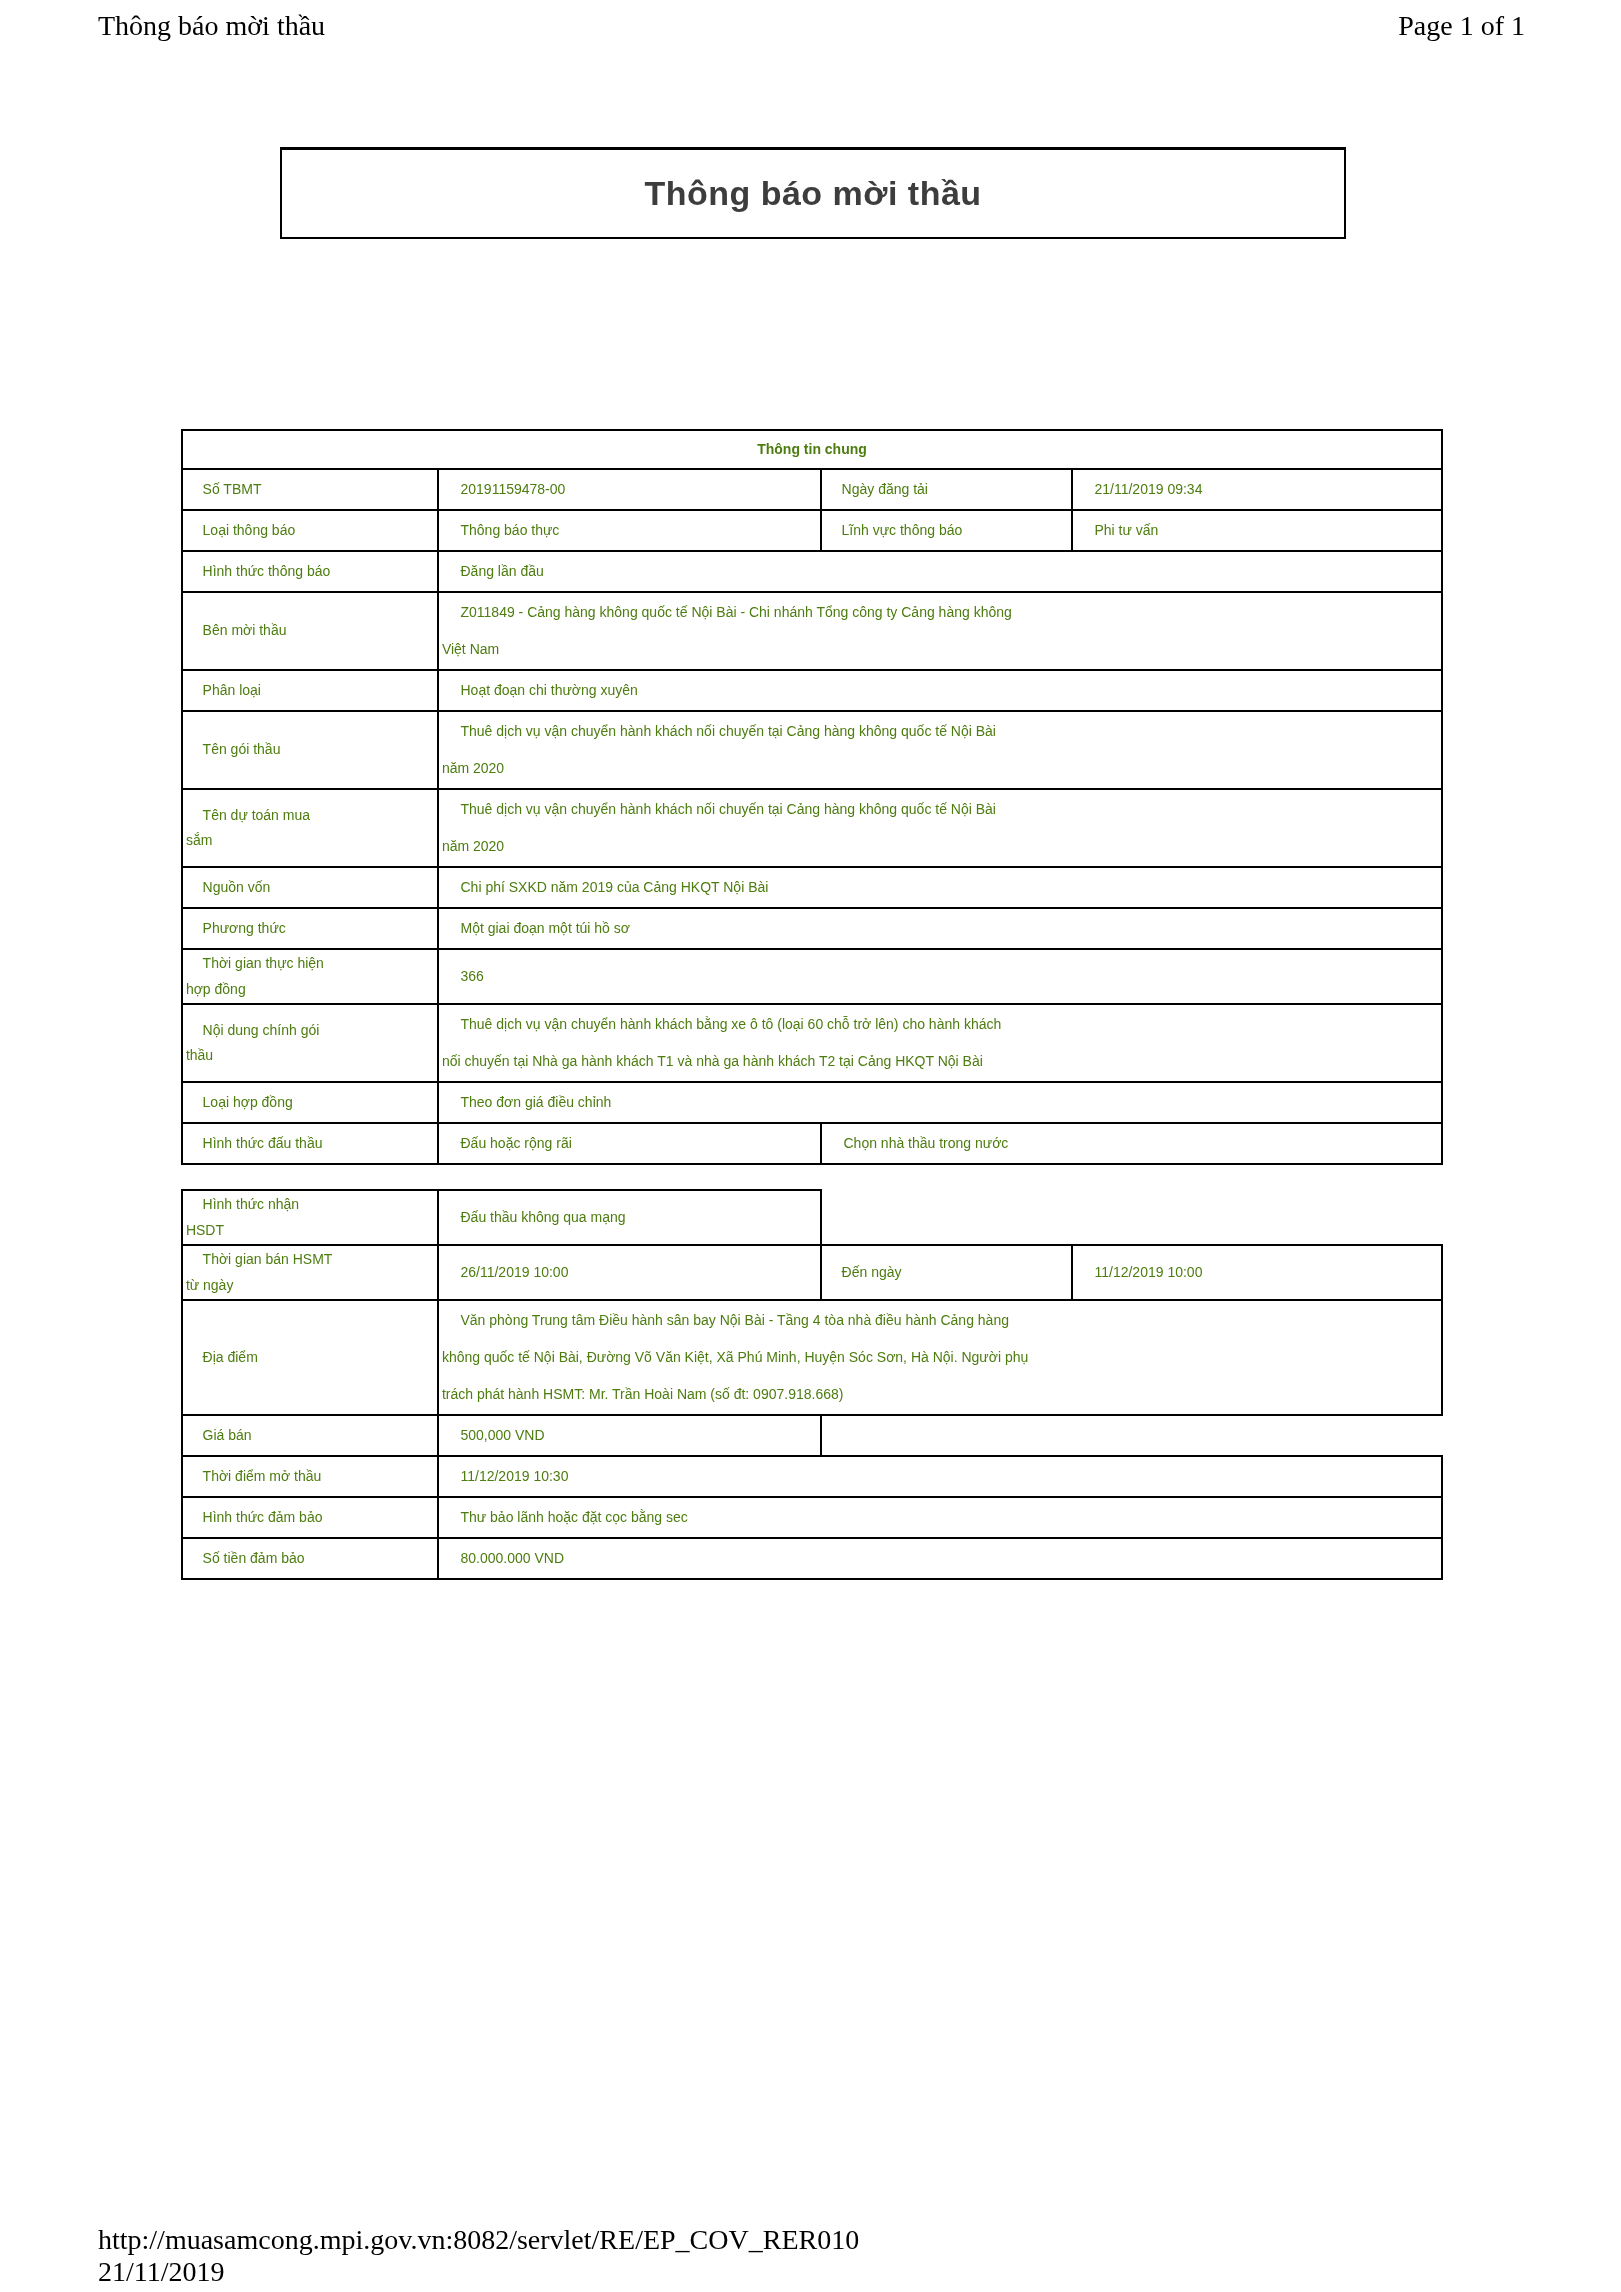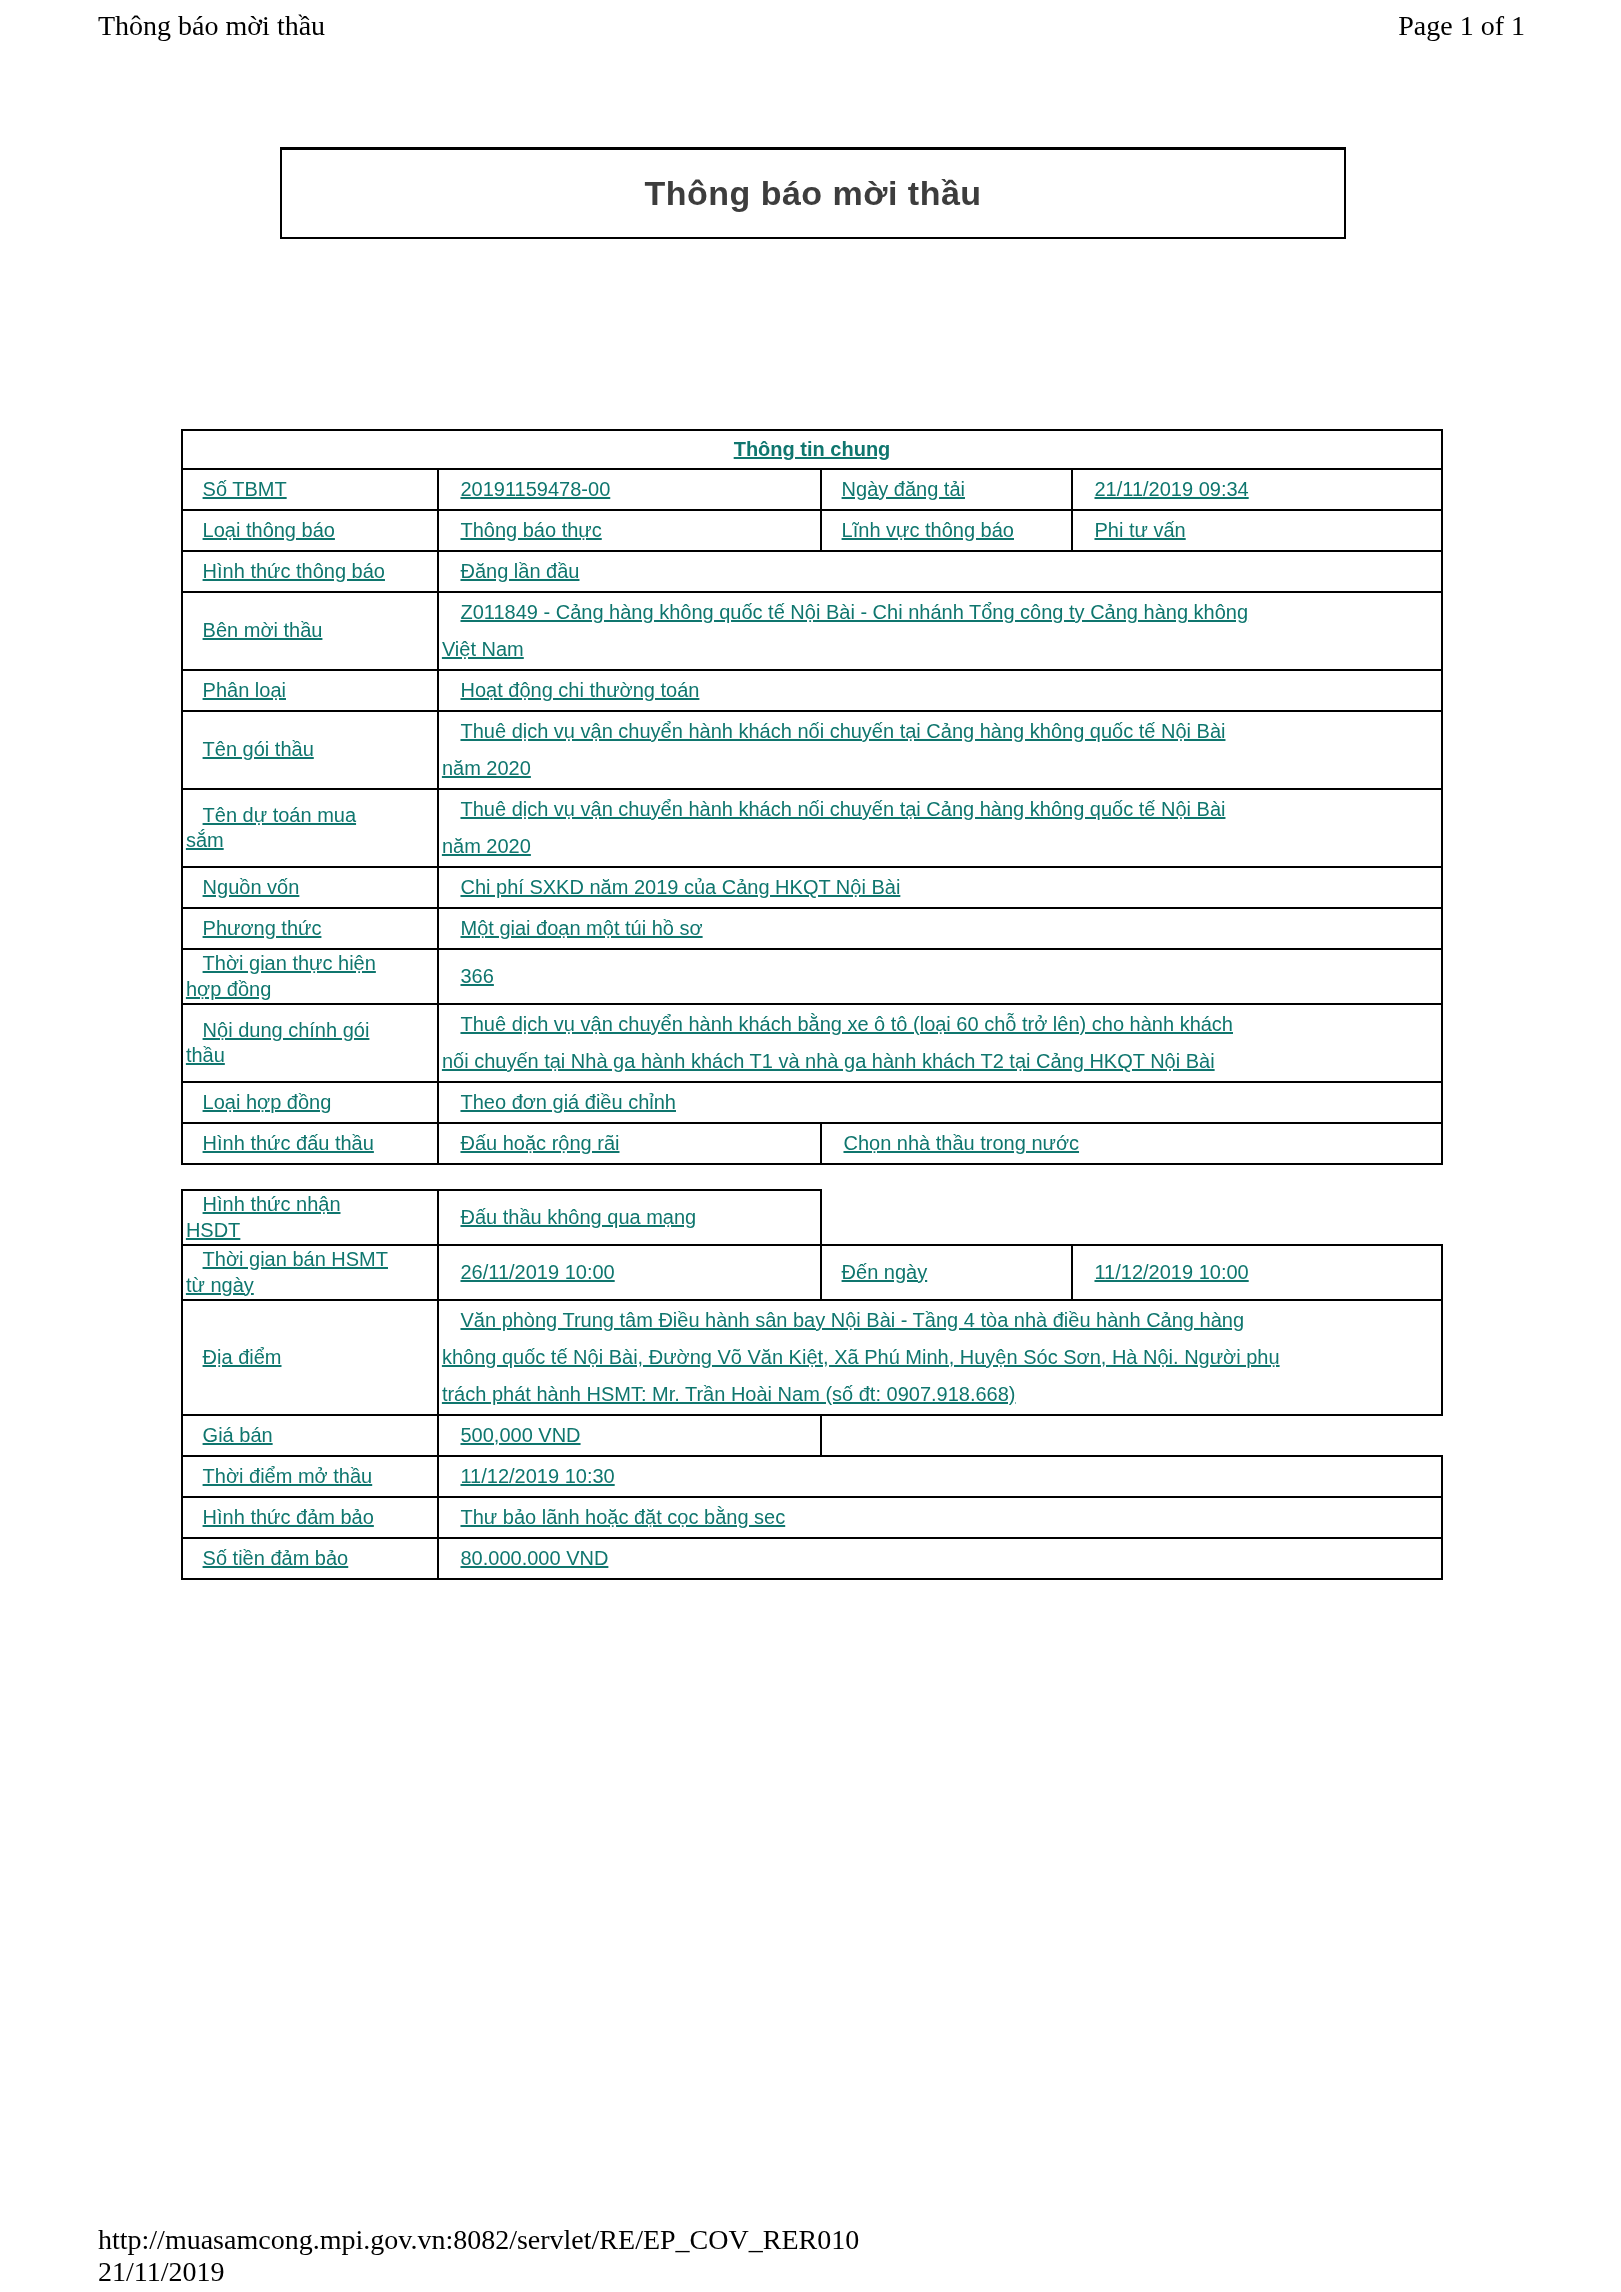--- a/index.html
+++ b/index.html
@@ -43,23 +43,22 @@
     font-weight: bold;
     color: #3d3d3d;
     letter-spacing: 0.5px;
   }
   table.info-table {
     position: absolute;
     left: 181px;
     width: 1259px;
     border-collapse: collapse;
     table-layout: fixed;
-    font-size: 20px;
-    color: #0f766e;
-    text-decoration: underline;
+    font-size: 14px;
+    color: #4d7c0f;
   }
   table.t1 { top: 429px; }
   table.t2 { top: 1189px; }
   td {
     border: 2px solid #000000;
     vertical-align: middle;
     padding: 1px 9.8px 1px 2.9px;
     overflow: hidden;
   }
   td.thead {
@@ -134,21 +133,21 @@
       <td class="lbl">Hình thức thông báo</td>
       <td class="val" colspan="3">Đăng lần đầu</td>
     </tr>
     <tr>
       <td class="lbl">Bên mời thầu</td>
       <td class="val" colspan="3">Z011849 - Cảng hàng không quốc tế Nội Bài - Chi nhánh Tổng công ty Cảng hàng không
 Việt Nam</td>
     </tr>
     <tr>
       <td class="lbl">Phân loại</td>
-      <td class="val" colspan="3">Hoạt động chi thường toán</td>
+      <td class="val" colspan="3">Hoạt đoạn chi thường xuyên</td>
     </tr>
     <tr>
       <td class="lbl">Tên gói thầu</td>
       <td class="val" colspan="3">Thuê dịch vụ vận chuyển hành khách nối chuyến tại Cảng hàng không quốc tế Nội Bài
 năm 2020</td>
     </tr>
     <tr>
       <td class="lbl">Tên dự toán mua
 sắm</td>
       <td class="val" colspan="3">Thuê dịch vụ vận chuyển hành khách nối chuyến tại Cảng hàng không quốc tế Nội Bài

